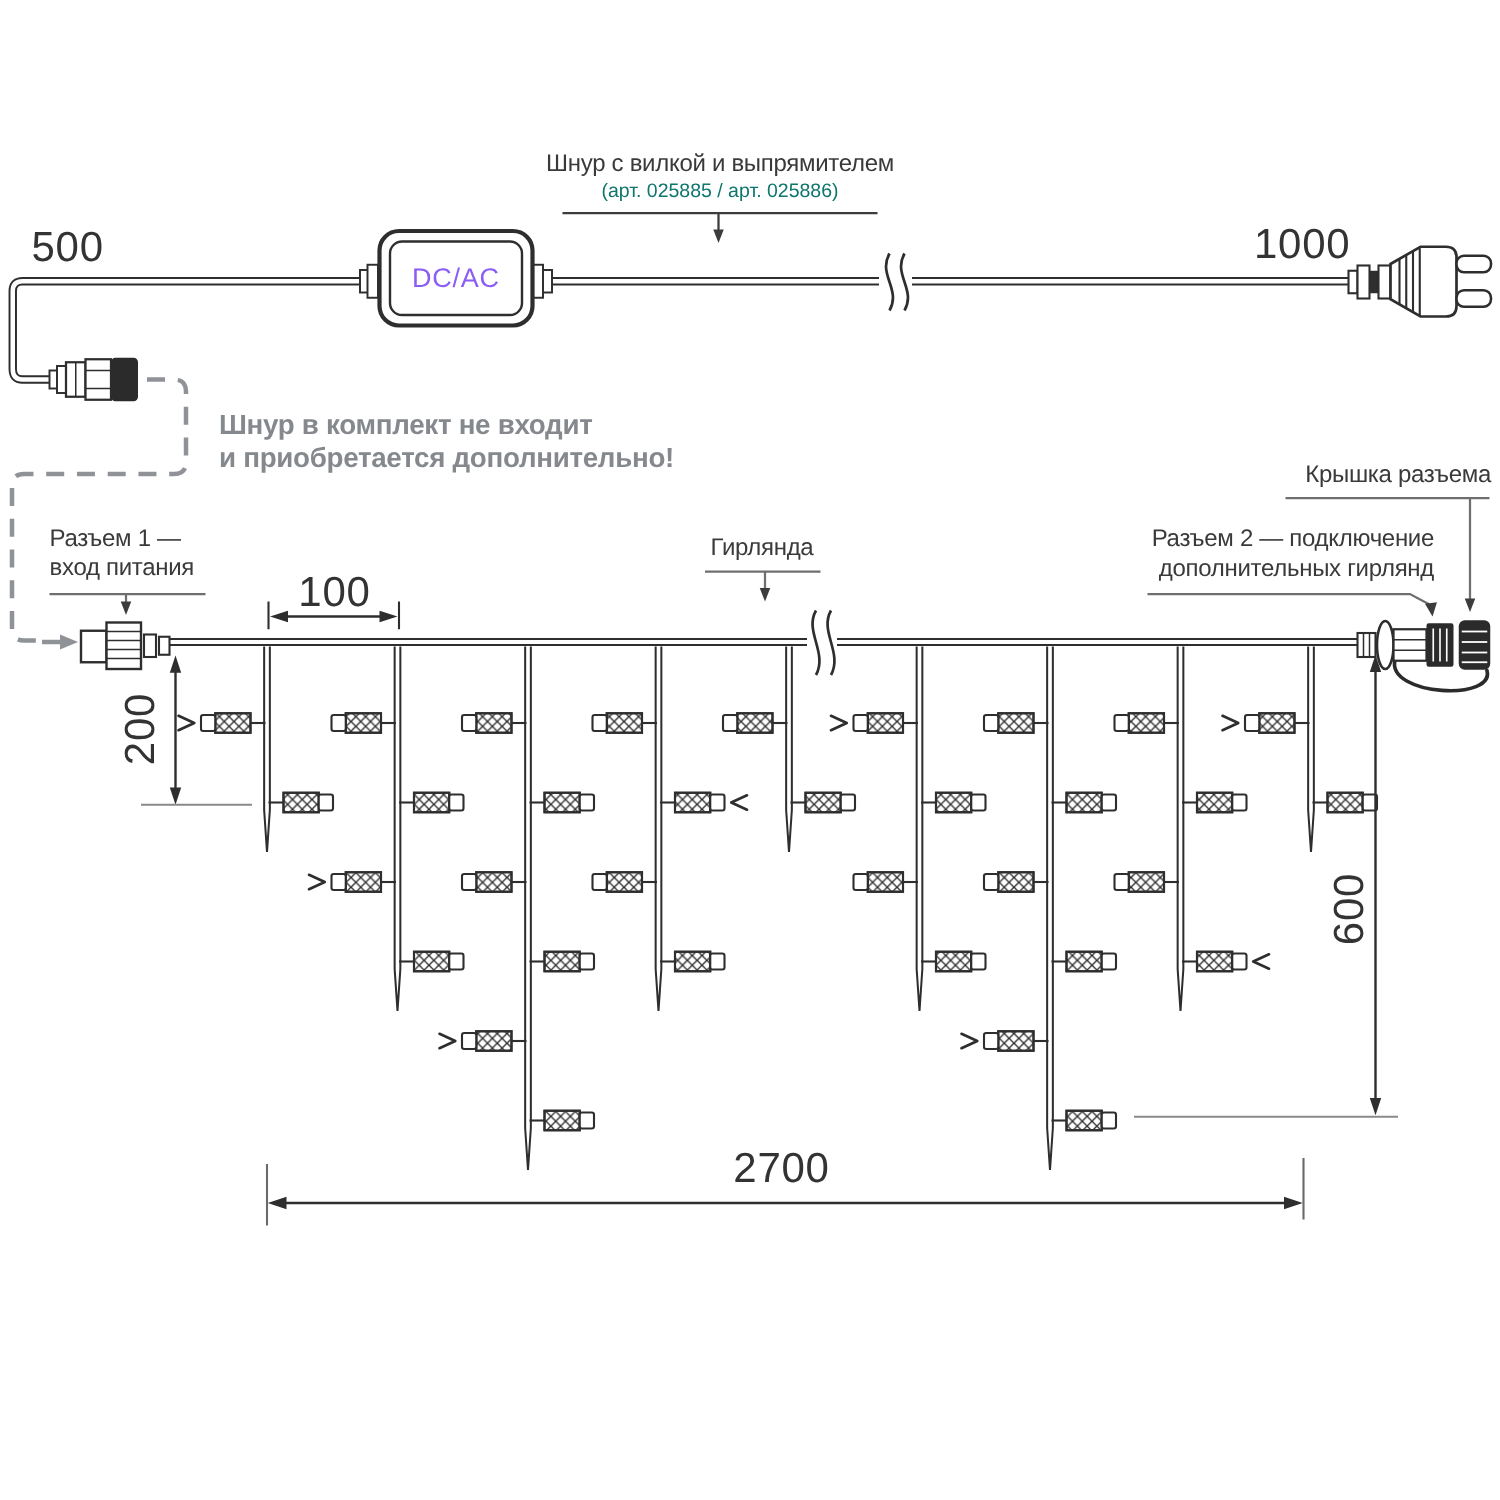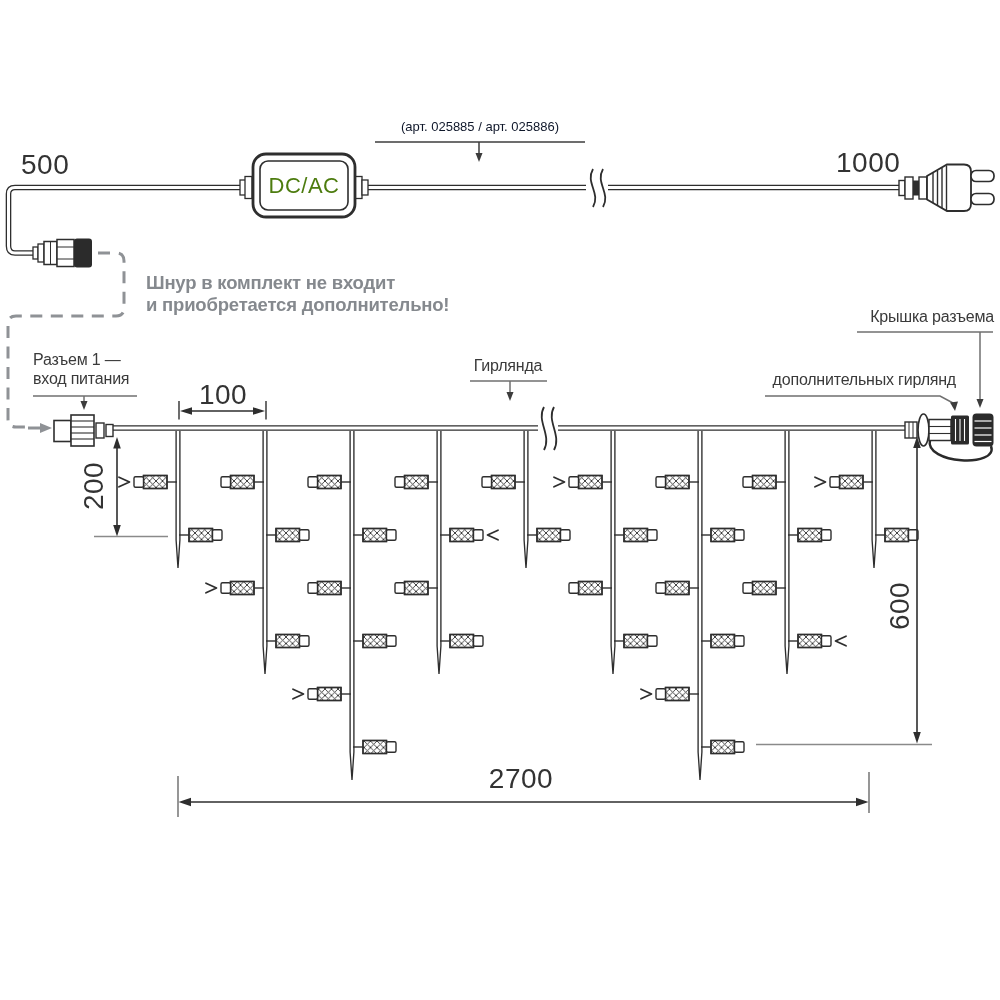--- a/index.html
+++ b/index.html
@@ -4,25 +4,25 @@
 <style>
   html,body{margin:0;padding:0;background:#fff;}
   .canvas{position:relative;width:1000px;height:1000px;background:#fff;overflow:hidden;
           font-family:"Liberation Sans","DejaVu Sans",sans-serif;}
   .canvas svg{position:absolute;left:0;top:0;}
   .txt{position:absolute;white-space:nowrap;color:#3a3a3a;line-height:1.15;}
   .num{font-size:28px;color:#333;letter-spacing:0.5px;}
   .cx{transform:translateX(-50%);}
   .vrot{transform:translate(-50%,-50%) rotate(-90deg);}
   .lead-title{font-size:16px;letter-spacing:-0.2px;}
-  .lead-sub{font-size:13px;color:#0f172a;text-align:center;}
+  .lead-sub{font-size:13px;color:#0f766e;text-align:center;}
   .lbl{font-size:16px;letter-spacing:-0.2px;}
   .note{font-size:18.5px;font-weight:600;color:#85898e;letter-spacing:-0.2px;}
   .ralign{width:300px;text-align:right;}
-  .dcac{font-size:22px;color:#4d7c0f;letter-spacing:0.5px;}
+  .dcac{font-size:18px;color:#8b5cf6;letter-spacing:0.5px;}
 </style>
 </head>
 <body>
 
 <div class="canvas">
 
 <svg width="1000" height="1000" viewBox="0 0 1000 1000">
   <defs>
     <pattern id="hatch" width="6.5" height="6.5" patternUnits="userSpaceOnUse">
       <path d="M0,6.5 L6.5,0 M0,0 L6.5,6.5" stroke="#2e2e2e" stroke-width="0.9" fill="none"></path>
@@ -422,32 +422,34 @@
   <g>
     <line x1="857" y1="332" x2="993" y2="332" stroke="#6f6f6f" stroke-width="1.5"></line>
     <line x1="980" y1="332" x2="980" y2="400" stroke="#6f6f6f" stroke-width="1.5"></line>
     <polygon points="980,408 976.5,399 983.5,399" fill="#3c3c3c"></polygon>
   </g>
 </svg>
 
 <div class="txt num" style="left:21px;top:149px;">500</div>
 <div class="txt num" style="left:836px;top:147px;">1000</div>
 
+<div class="txt lead-title cx" style="left:480px;top:101px;">Шнур с вилкой и выпрямителем</div>
 <div class="txt lead-sub cx" style="left:480px;top:120px;">(арт. 025885 / арт. 025886)</div>
 
 <div class="txt dcac" style="left:304px;top:186px;transform:translate(-50%,-50%);">DC/AC</div>
 
 <div class="txt note" style="left:146px;top:294px;">и приобретается дополнительно!</div>
 <div class="txt note" style="left:146px;top:272px;">Шнур в комплект не входит</div>
 
 <div class="txt lbl" style="left:33px;top:351px;">Разъем 1 —</div>
 <div class="txt lbl" style="left:33px;top:370px;text-align:center;">вход питания</div>
 
 <div class="txt lbl cx" style="left:508px;top:357px;">Гирлянда</div>
 
+<div class="txt lbl ralign" style="left:656px;top:351px;">Разъем 2 — подключение</div>
 <div class="txt lbl ralign" style="left:656px;top:371px;">дополнительных гирлянд</div>
 
 <div class="txt lbl ralign" style="left:694px;top:308px;">Крышка разъема</div>
 
 <div class="txt num cx" style="left:223px;top:379px;">100</div>
 <div class="txt num vrot" style="left:94px;top:486px;">200</div>
 <div class="txt num vrot" style="left:900px;top:606px;">600</div>
 <div class="txt num cx" style="left:521px;top:763px;">2700</div>
 
 </div>

